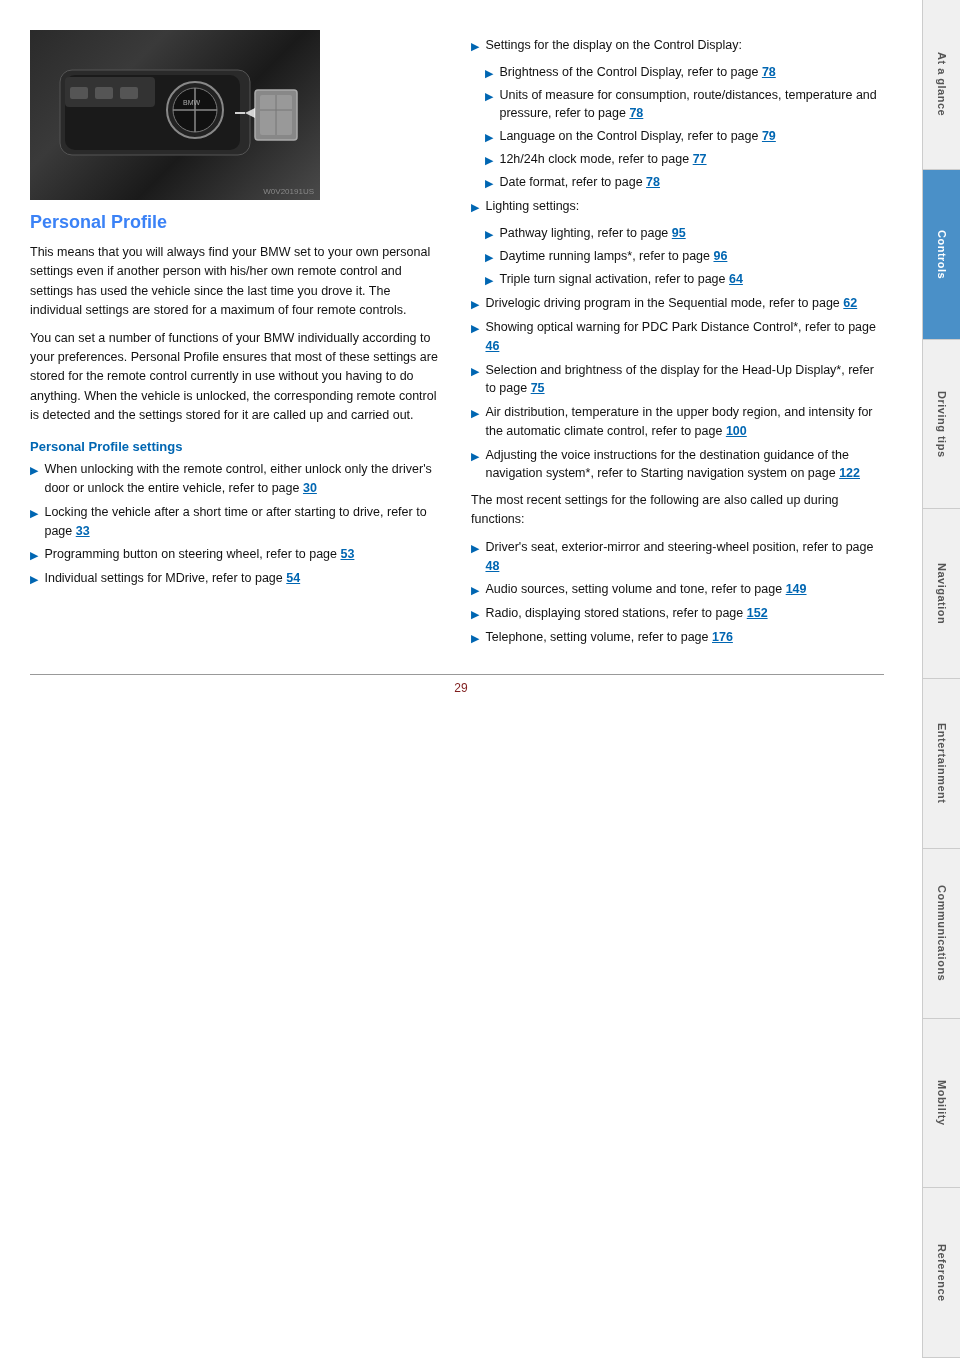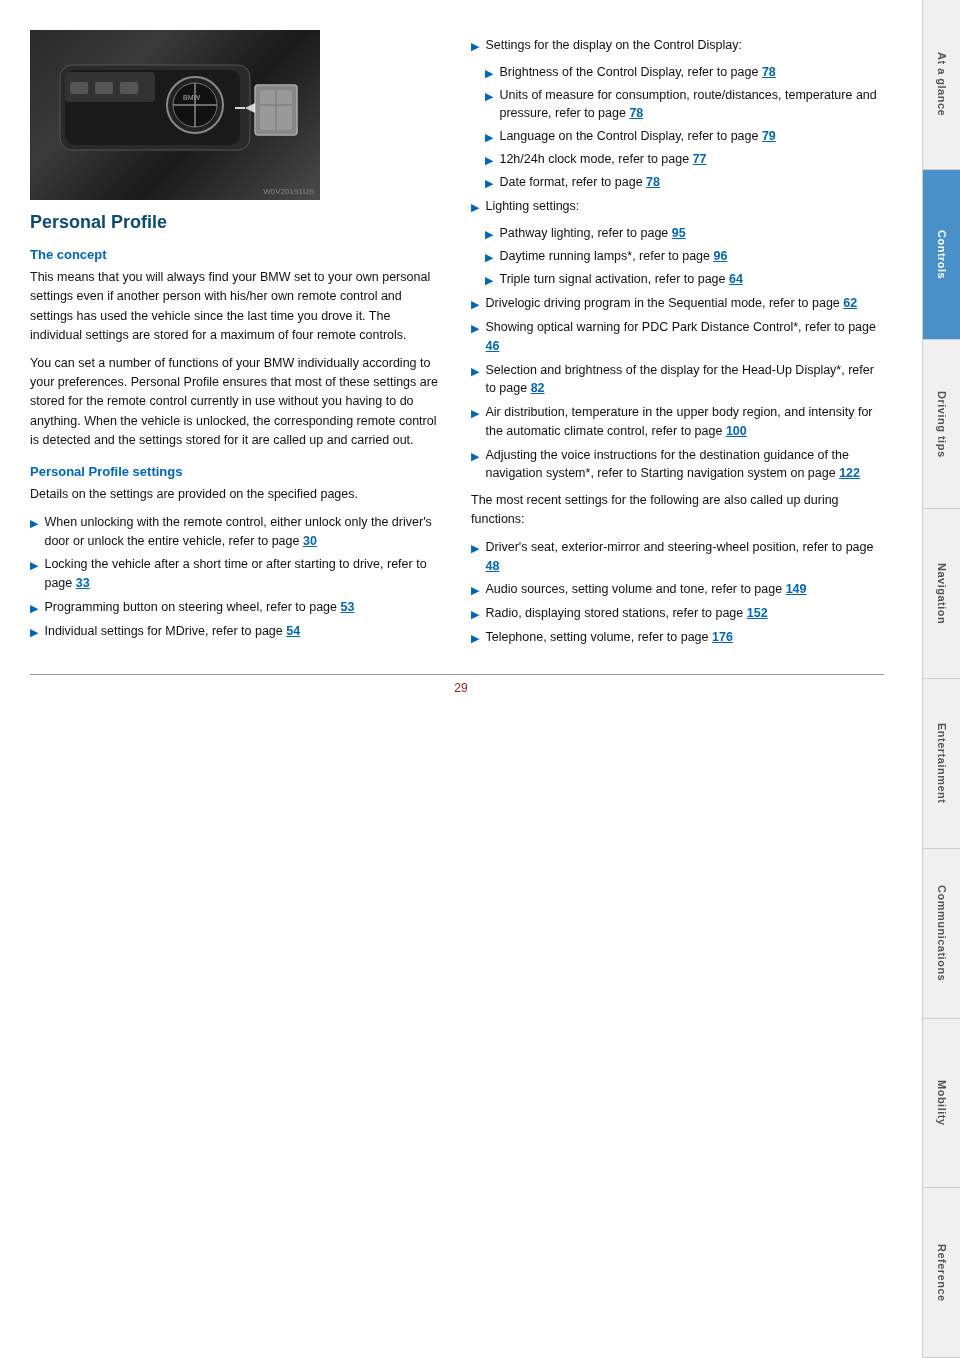--- a/index.html
+++ b/index.html
@@ -65,21 +65,21 @@
       align-items: center;
       justify-content: center;
       position: relative;
       overflow: hidden;
     }
     .image-placeholder {
       width: 100%;
       height: 100%;
       background: linear-gradient(135deg, #2a2a2a 0%, #3a3a3a 30%, #1a1a1a 60%, #4a4a4a 100%);
       display: flex;
-      align-items: flex-start;
+      align-items: center;
       justify-content: center;
       position: relative;
     }
     .image-watermark {
       position: absolute;
       bottom: 4px;
       right: 6px;
       font-size: 8px;
       color: #888;
     }
@@ -104,21 +104,21 @@
     }
     .col-right {
       flex: 1;
       min-width: 0;
     }
 
     
     .section-title {
       font-size: 18px;
       font-weight: bold;
-      color: #0c4a6e;
+      color: #3b82f6;
       margin-bottom: 10px;
       margin-top: 4px;
     }
     .subsection-title {
       font-size: 13px;
       font-weight: bold;
       color: #0066b2;
       margin-bottom: 6px;
       margin-top: 14px;
     }
@@ -240,26 +240,24 @@
 
             <polygon points="205,78 215,73 215,83" fill="#fff" opacity="0.8"></polygon>
             <line x1="195" y1="78" x2="205" y2="78" stroke="#fff" stroke-width="2" opacity="0.8"></line>
           </svg>
           <span class="image-watermark">W0V20191US</span>
         </div>
       </div>
 
       <h2 class="section-title">Personal Profile</h2>
 
-      <h3 class="subsection-title">The concept</h3>
       <p class="body-text">This means that you will always find your BMW set to your own personal settings even if another person with his/her own remote control and settings has used the vehicle since the last time you drove it. The individual settings are stored for a maximum of four remote controls.</p>
       <p class="body-text">You can set a number of functions of your BMW individually according to your preferences. Personal Profile ensures that most of these settings are stored for the remote control currently in use without you having to do anything. When the vehicle is unlocked, the corresponding remote control is detected and the settings stored for it are called up and carried out.</p>
 
       <h3 class="subsection-title">Personal Profile settings</h3>
-      <p class="body-text">Details on the settings are provided on the specified pages.</p>
       <ul class="bullet-list">
         <li>
           <span class="bullet-arrow">▶</span>
           <span>When unlocking with the remote control, either unlock only the driver's door or unlock the entire vehicle, refer to page <span class="link-blue">30</span></span>
         </li>
         <li>
           <span class="bullet-arrow">▶</span>
           <span>Locking the vehicle after a short time or after starting to drive, refer to page <span class="link-blue">33</span></span>
         </li>
         <li>
@@ -329,21 +327,21 @@
         <li>
           <span class="bullet-arrow">▶</span>
           <span>Drivelogic driving program in the Sequential mode, refer to page <span class="link-blue">62</span></span>
         </li>
         <li>
           <span class="bullet-arrow">▶</span>
           <span>Showing optical warning for PDC Park Distance Control*, refer to page <span class="link-blue">46</span></span>
         </li>
         <li>
           <span class="bullet-arrow">▶</span>
-          <span>Selection and brightness of the display for the Head-Up Display*, refer to page <span class="link-blue">82</span></span>
+          <span>Selection and brightness of the display for the Head-Up Display*, refer to page <span class="link-blue">75</span></span>
         </li>
         <li>
           <span class="bullet-arrow">▶</span>
           <span>Air distribution, temperature in the upper body region, and intensity for the automatic climate control, refer to page <span class="link-blue">100</span></span>
         </li>
         <li>
           <span class="bullet-arrow">▶</span>
           <span>Adjusting the voice instructions for the destination guidance of the navigation system*, refer to Starting navigation system on page <span class="link-blue">122</span></span>
         </li>
       </ul>

